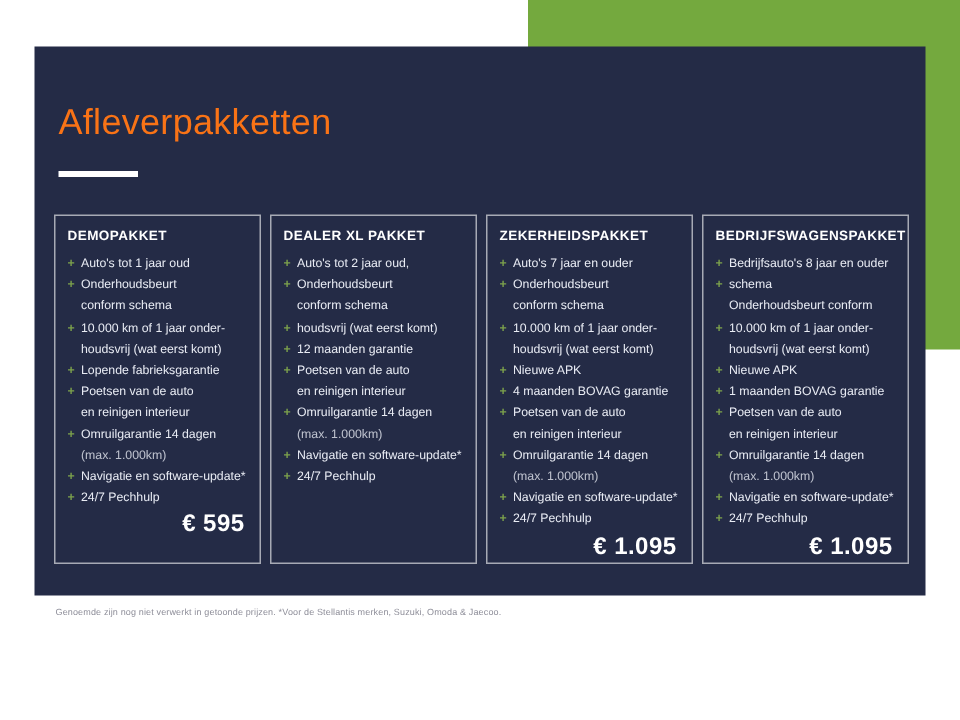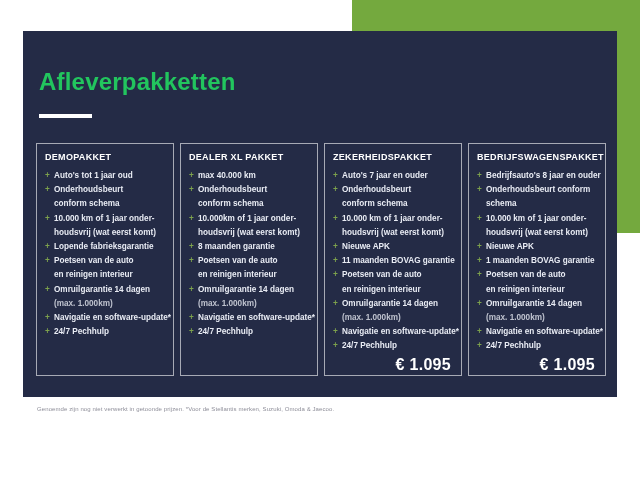--- a/index.html
+++ b/index.html
@@ -13,21 +13,21 @@
   .green-block {
     position:absolute; left:352px; top:0; width:288px; height:233px;
     background:#74a93e;
   }
   .slide-panel {
     position:absolute; left:23px; top:31px; width:594px; height:366px;
     background:#242b46;
   }
   .slide-title {
     position:absolute; left:16px; top:37px;
-    font-size:24px; font-weight:bold; color:#22c55e; letter-spacing:0.2px;
+    font-size:24px; font-weight:normal; color:#f97316; letter-spacing:0.2px;
   }
   .title-underline {
     position:absolute; left:16px; top:83px; width:53px; height:4px;
     background:#ffffff;
   }
   .cards {
     position:absolute; left:13px; top:112px;
     display:flex; gap:6px;
   }
   .card {
@@ -43,21 +43,21 @@
     margin-bottom:7px;
   }
   .feature {
     display:flex; align-items:flex-start;
     font-size:8.2px; line-height:14.2px;
   }
   .plus {
     flex:0 0 9px; color:#7da24c; font-weight:bold;
   }
   .flines { flex:1 1 auto; }
-  .fline { white-space:nowrap;font-weight:bold; }
+  .fline { white-space:nowrap; }
   .fline.dim { opacity:0.78; }
   .price {
     margin-top:2px; padding-right:2px;
     text-align:right; font-size:16px; font-weight:bold; color:#ffffff;
     letter-spacing:0.3px;
   }
   .footnote {
     position:absolute; left:37px; top:406px;
     font-size:6px; color:#8e8e99; letter-spacing:0.1px;
   }
@@ -118,47 +118,47 @@
           <span class="flines">
             <div class="fline">Navigatie en software-update*</div>
           </span>
         </div>
         <div class="feature">
           <span class="plus">+</span>
           <span class="flines">
             <div class="fline">24/7 Pechhulp</div>
           </span>
         </div>
+        <div class="price">€ 595</div>
       </div>
       <div class="card">
         <div class="card-title">DEALER XL PAKKET</div>
         <div class="feature">
           <span class="plus">+</span>
           <span class="flines">
-            <div class="fline">max 40.000 km</div>
+            <div class="fline">Auto's tot 2 jaar oud,</div>
           </span>
         </div>
         <div class="feature">
           <span class="plus">+</span>
           <span class="flines">
             <div class="fline">Onderhoudsbeurt</div>
             <div class="fline">conform schema</div>
           </span>
         </div>
         <div class="feature">
           <span class="plus">+</span>
           <span class="flines">
-            <div class="fline">10.000km of 1 jaar onder-</div>
             <div class="fline">houdsvrij (wat eerst komt)</div>
           </span>
         </div>
         <div class="feature">
           <span class="plus">+</span>
           <span class="flines">
-            <div class="fline">8 maanden garantie</div>
+            <div class="fline">12 maanden garantie</div>
           </span>
         </div>
         <div class="feature">
           <span class="plus">+</span>
           <span class="flines">
             <div class="fline">Poetsen van de auto</div>
             <div class="fline">en reinigen interieur</div>
           </span>
         </div>
         <div class="feature">
@@ -205,21 +205,21 @@
         </div>
         <div class="feature">
           <span class="plus">+</span>
           <span class="flines">
             <div class="fline">Nieuwe APK</div>
           </span>
         </div>
         <div class="feature">
           <span class="plus">+</span>
           <span class="flines">
-            <div class="fline">11 maanden BOVAG garantie</div>
+            <div class="fline">4 maanden BOVAG garantie</div>
           </span>
         </div>
         <div class="feature">
           <span class="plus">+</span>
           <span class="flines">
             <div class="fline">Poetsen van de auto</div>
             <div class="fline">en reinigen interieur</div>
           </span>
         </div>
         <div class="feature">
@@ -247,22 +247,22 @@
         <div class="card-title">BEDRIJFSWAGENSPAKKET</div>
         <div class="feature">
           <span class="plus">+</span>
           <span class="flines">
             <div class="fline">Bedrijfsauto's 8 jaar en ouder</div>
           </span>
         </div>
         <div class="feature">
           <span class="plus">+</span>
           <span class="flines">
+            <div class="fline">schema</div>
             <div class="fline">Onderhoudsbeurt conform</div>
-            <div class="fline">schema</div>
           </span>
         </div>
         <div class="feature">
           <span class="plus">+</span>
           <span class="flines">
             <div class="fline">10.000 km of 1 jaar onder-</div>
             <div class="fline">houdsvrij (wat eerst komt)</div>
           </span>
         </div>
         <div class="feature">

